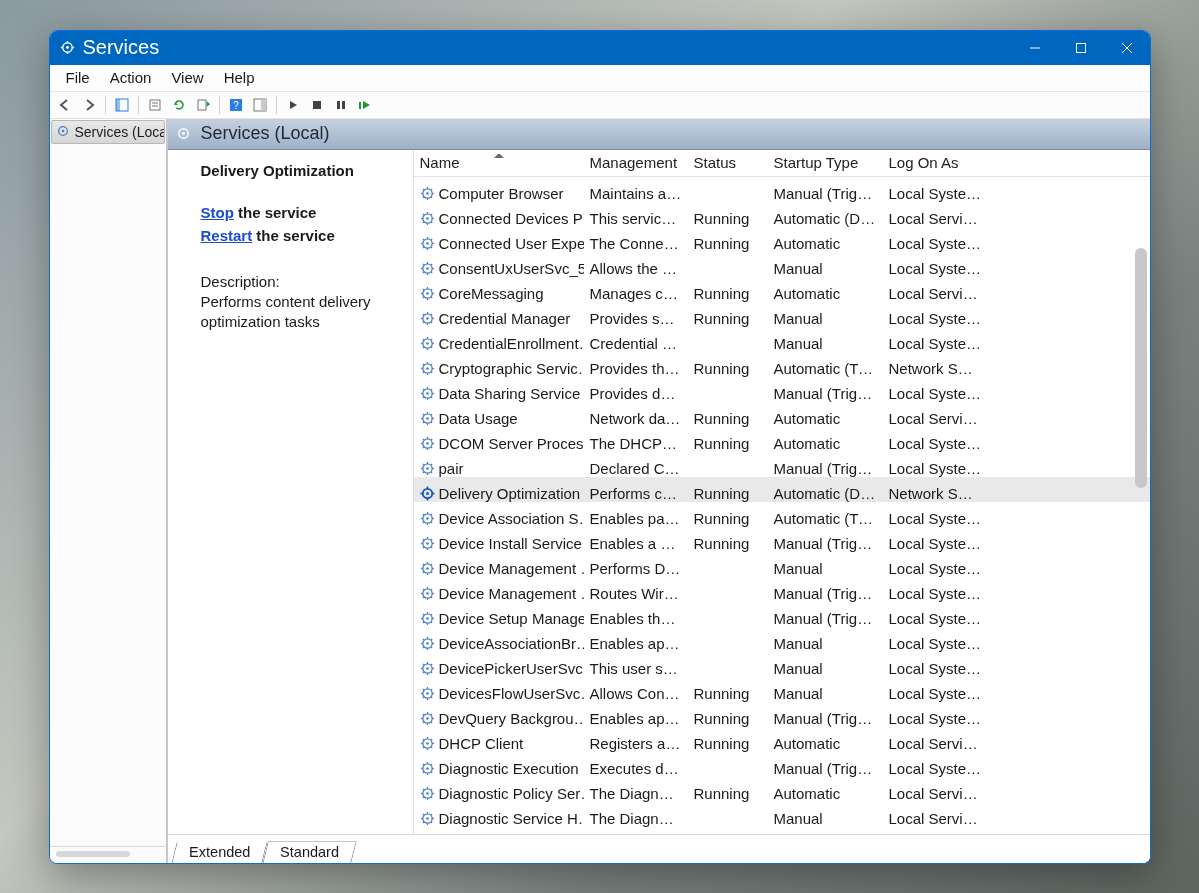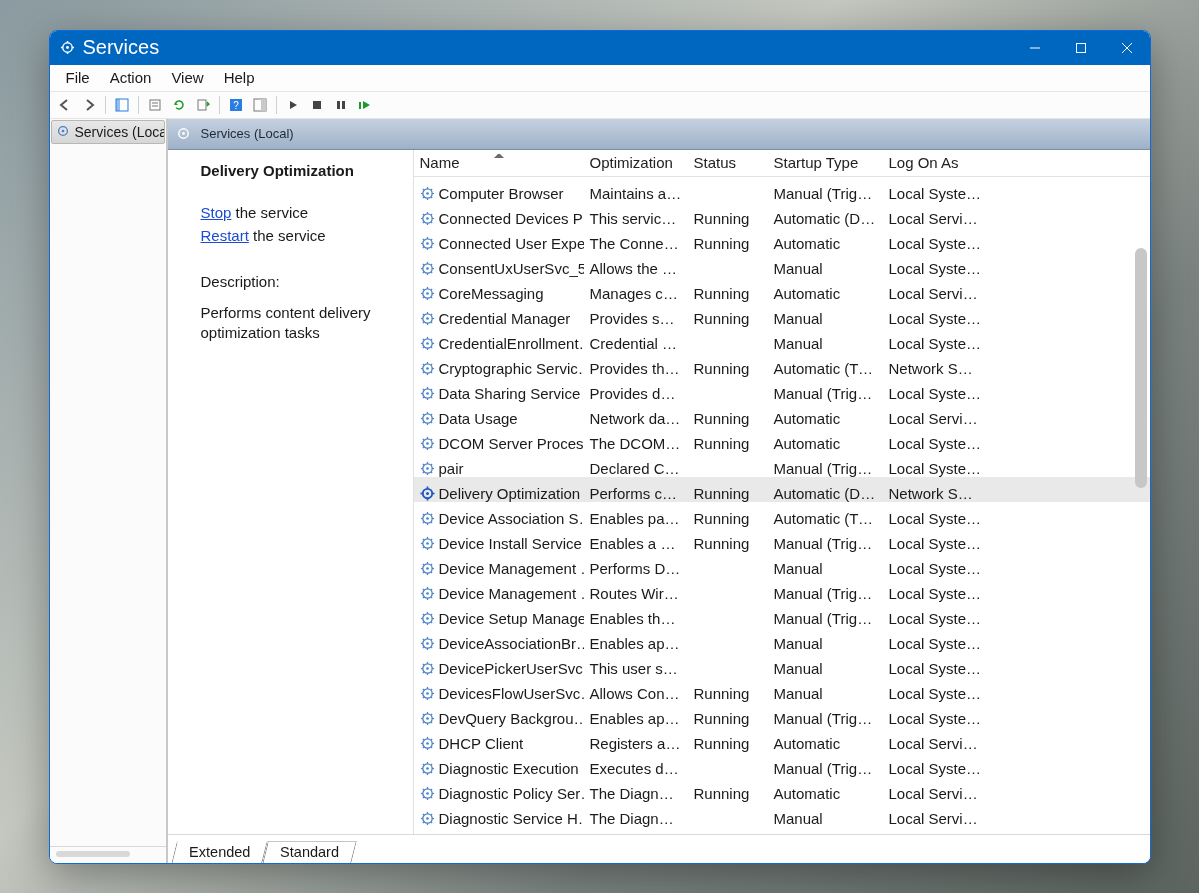--- a/index.html
+++ b/index.html
@@ -22,28 +22,28 @@
   
   .body{flex:1;display:flex;min-height:0;}
   .navpane{width:116px;background:#fbfbfb;border-right:2px solid #c8c8c8;display:flex;flex-direction:column;}
   .navitem{display:flex;align-items:center;gap:4px;padding:3px 4px;background:linear-gradient(#e8e8e8,#d6d6d6);border:1px solid #b7b7b7;border-radius:2px;margin:1px;font-size:14px;white-space:nowrap;overflow:hidden;}
   .navscroll{margin-top:auto;height:16px;border-top:1px solid #d9d9d9;position:relative;}
   .navscroll::before{content:"";position:absolute;left:6px;right:36px;top:4px;height:6px;background:#d8d8d8;border-radius:3px;}
   
   .mainpane{flex:1;display:flex;flex-direction:column;min-width:0;}
   .listheader{height:30px;background:linear-gradient(#c5d1e0,#9eb1c8);border-bottom:1px solid #7a8ea8;display:flex;align-items:center;padding:0 8px;color:#1f2a36;}
   .listheader .gear-icon{margin-right:10px;}
-  .listheader-title{font-size:13px;}
+  .listheader-title{font-size:18px;}
   .content{flex:1;display:flex;min-height:0;padding-left:25px;}
   
   .detailcol{width:204px;flex:0 0 204px;padding:12px 8px 8px 8px;font-size:15px;overflow:hidden;}
   .detailcol .svc-title{font-weight:700;margin-bottom:22px;}
   .detailcol a{color:#1a4bd1;}
-  .detailcol .actions{margin-bottom:26px;line-height:1.55;}
-  .detailcol .desc-label{margin-bottom:13px;}
+  .detailcol .actions{margin-bottom:26px;line-height:1.55;font-weight:bold;}
+  .detailcol .desc-label{margin-bottom:2px;}
   .detailcol .desc-text{line-height:1.35;}
   
   .tablewrap{flex:1;border-left:1px solid #e0e0e0;display:flex;flex-direction:column;min-width:0;}
   .colhead{display:flex;height:26px;align-items:center;border-bottom:1px solid #e2e2e2;font-size:15px;color:#222;}
   .colhead .ch{padding:0 6px;box-sizing:border-box;display:flex;align-items:center;white-space:nowrap;overflow:hidden;position:relative;text-align:center;}
   .colhead .ch.sort::after{content:"";position:absolute;left:50%;top:-1px;transform:translateX(-50%);border-left:5px solid transparent;border-right:5px solid transparent;border-bottom:5px solid #6a6a6a;}
   .c-name{width:170px;flex:0 0 170px;}
   .c-desc{width:104px;flex:0 0 104px;}
   .c-stat{width:80px;flex:0 0 80px;}
   .c-stype{width:115px;flex:0 0 115px;}
@@ -221,21 +221,21 @@
             <div><a href="#">Stop</a><span> the service</span></div>
             <div><a href="#">Restart</a><span> the service</span></div>
           </div>
           <div class="desc-label">Description:</div>
           <div class="desc-text">Performs content delivery optimization tasks</div>
         </div>
 
         <div class="tablewrap">
           <div class="colhead">
             <div class="ch c-name sort">Name</div>
-            <div class="ch c-desc">Optimization</div>
+            <div class="ch c-desc">Management</div>
             <div class="ch c-stat">Status</div>
             <div class="ch c-stype">Startup Type</div>
             <div class="ch c-log">Log On As</div>
           </div>
           <div class="rows" id="rows">
               <div class="row">
                 <div class="cell c-name">
                   <span class="svc-icon">
                     <svg width="15" height="15" viewBox="0 0 16 16">
                       <circle cx="8" cy="8" r="5" fill="none" stroke="#4a80c7" stroke-width="1.4"></circle>
@@ -497,21 +497,21 @@
                         <line x1="13" y1="8" x2="15" y2="8"></line>
                         <line x1="3" y1="3" x2="4.4" y2="4.4"></line>
                         <line x1="11.6" y1="11.6" x2="13" y2="13"></line>
                         <line x1="13" y1="3" x2="11.6" y2="4.4"></line>
                         <line x1="4.4" y1="11.6" x2="3" y2="13"></line>
                       </g>
                     </svg>
                   </span>
                   <span>DCOM Server Proces…</span>
                 </div>
-                <div class="cell c-desc">The DCOM…</div>
+                <div class="cell c-desc">The DHCP…</div>
                 <div class="cell c-stat">Running</div>
                 <div class="cell c-stype">Automatic</div>
                 <div class="cell c-log">Local Syste…</div>
               </div>
               <div class="row">
                 <div class="cell c-name">
                   <span class="svc-icon">
                     <svg width="15" height="15" viewBox="0 0 16 16">
                       <circle cx="8" cy="8" r="5" fill="none" stroke="#4a80c7" stroke-width="1.4"></circle>
                       <circle cx="8" cy="8" r="1.4" fill="#4a80c7"></circle>

